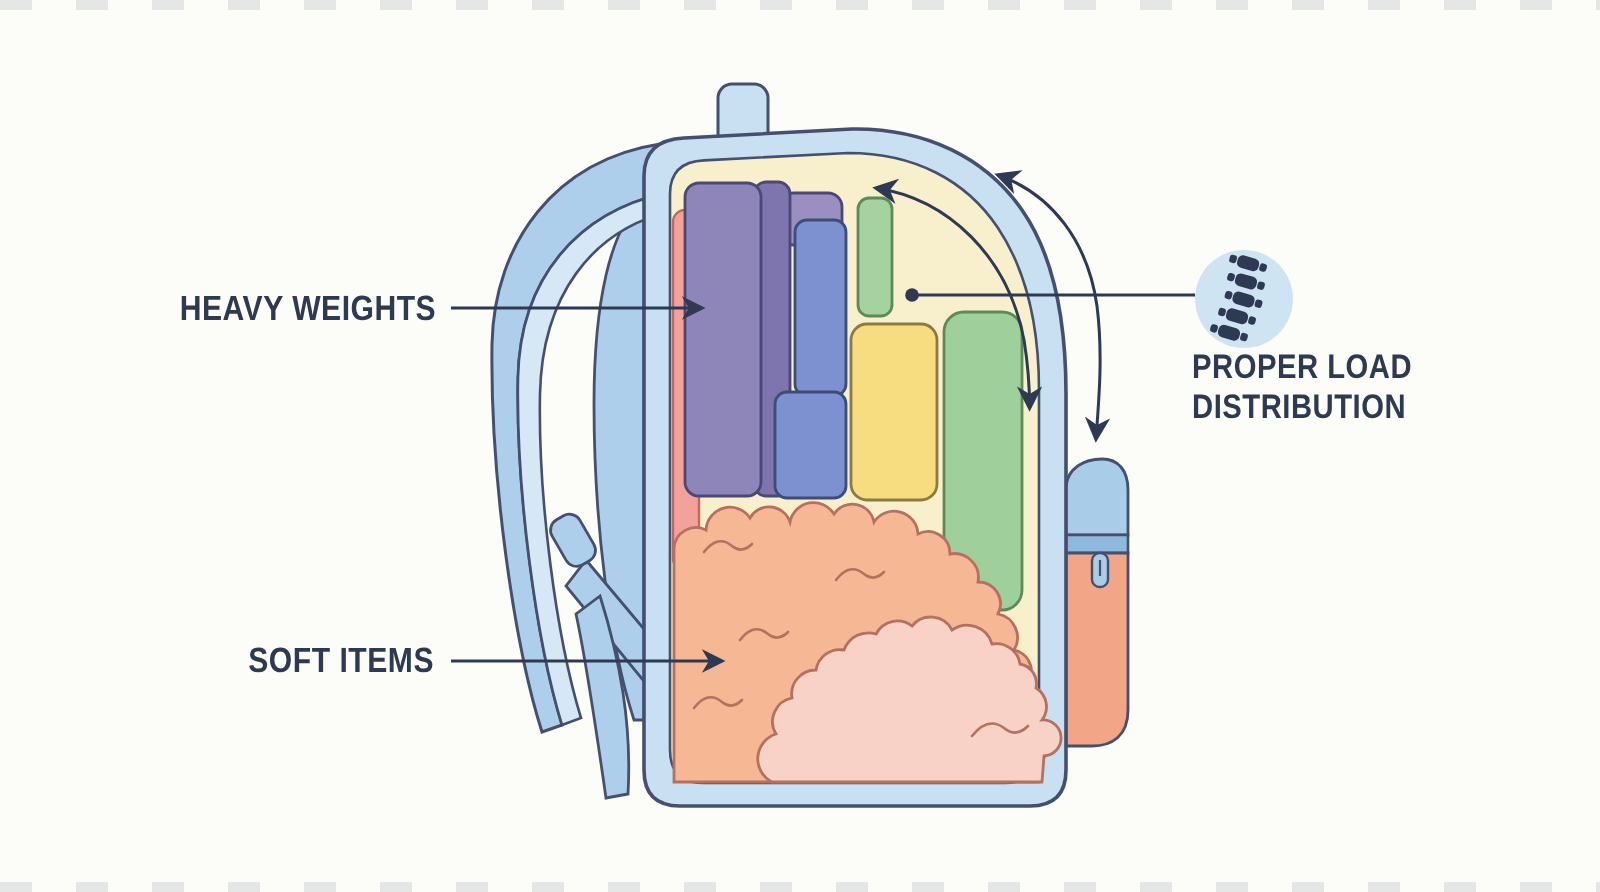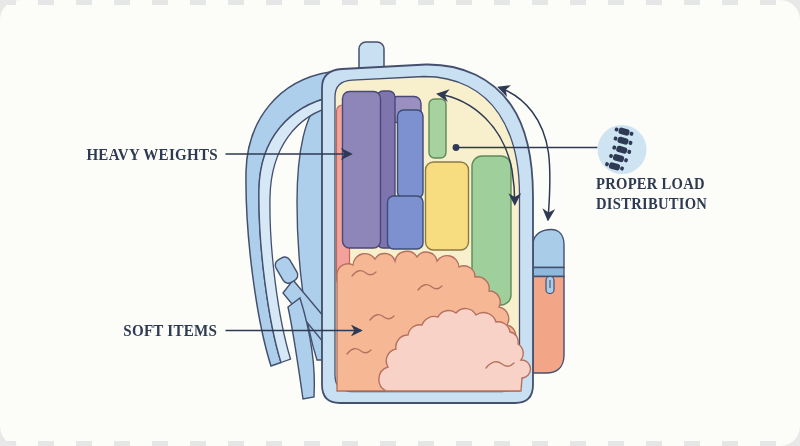--- a/index.html
+++ b/index.html
@@ -11,22 +11,21 @@
     --block-blue:#7d90cf; --block-green-small:#a5d29f; --block-green-tall:#9fcf9b;
     --block-yellow:#f7dd80;
     --cloud-orange:#f6b795; --cloud-pink:#f8d2c6; --cloud-outline:#b5715f;
     --pocket-flap:#a9cde9; --pocket-band:#8fb8dd; --pocket-body:#f2a687;
     --spine-circle:#cfe4f2;
   }
   html,body{margin:0;padding:0;background:#e8e8e8;}
   .stage{
     position:relative;width:800px;height:446px;overflow:hidden;
     background:var(--background);
-    font-family:Liberation Serif, serif;
-    border-radius:20px;
+    font-family:Liberation Sans, sans-serif;
   }
   .stage svg{position:absolute;left:0;top:0;}
   .edge-noise{
     position:absolute;left:0;right:0;height:5px;opacity:.45;
     background:repeating-linear-gradient(90deg, rgba(150,156,168,.5) 0 16px, transparent 16px 38px);
   }
   .edge-noise.top{top:0;} .edge-noise.bottom{bottom:0;}
   .diagram-label{
     position:absolute;color:var(--text);font-weight:bold;
     font-size:17.5px;line-height:20px;letter-spacing:.3px;white-space:nowrap;

